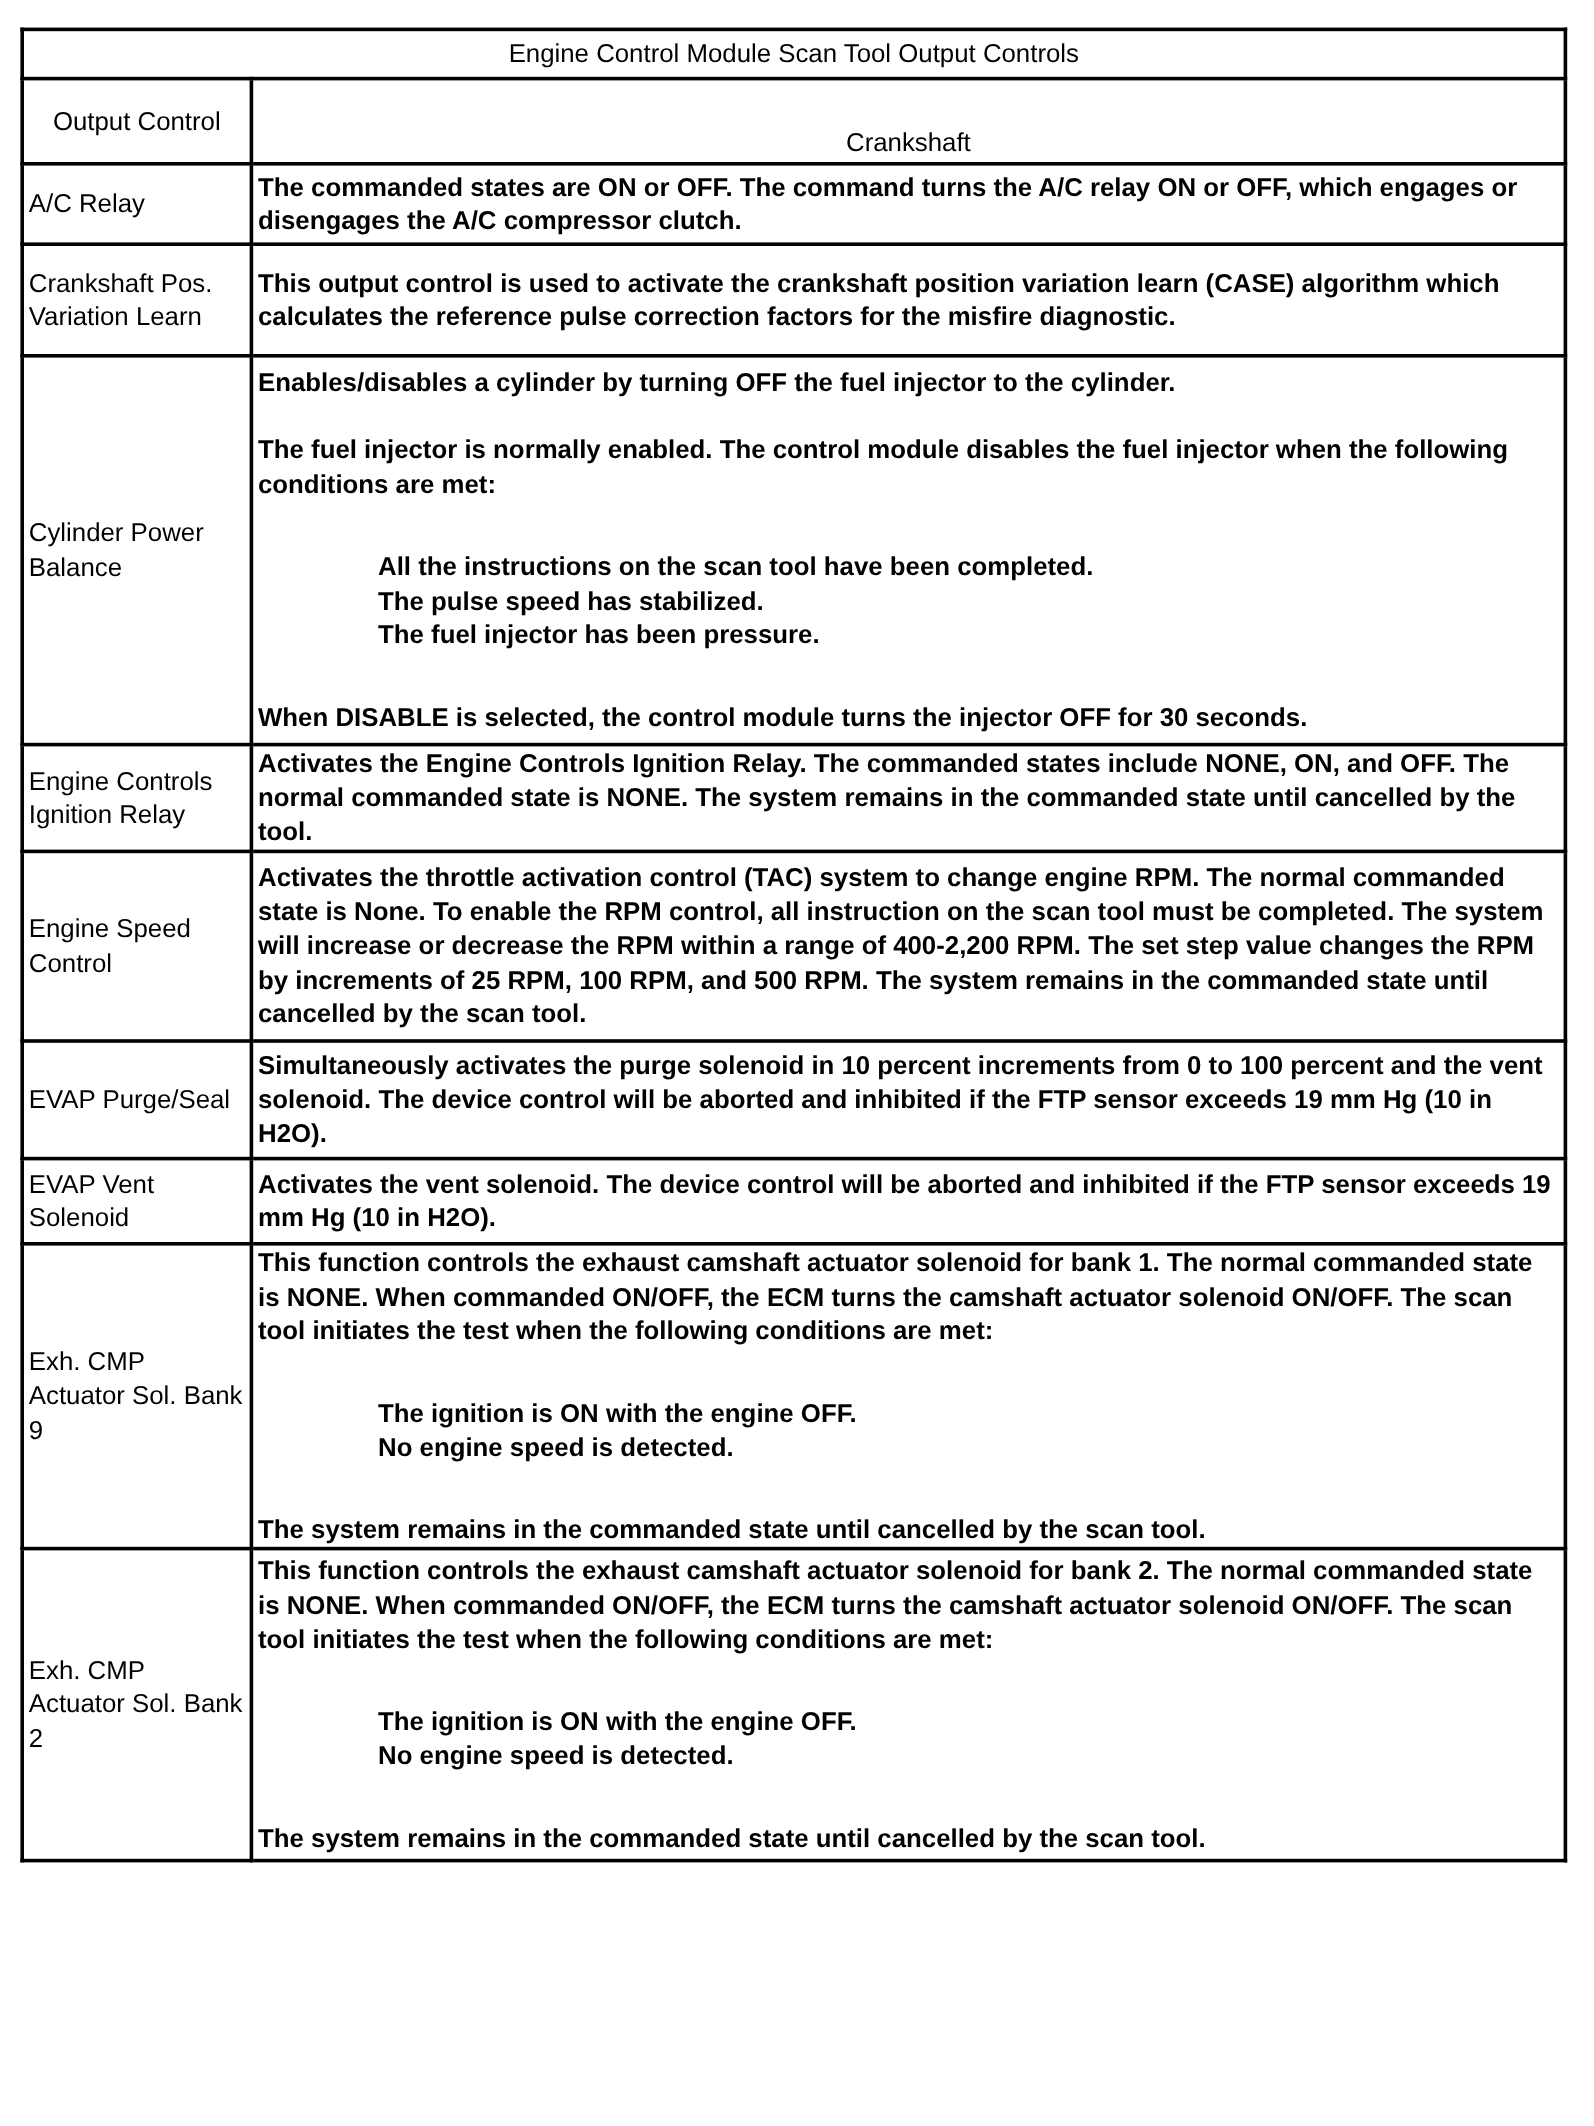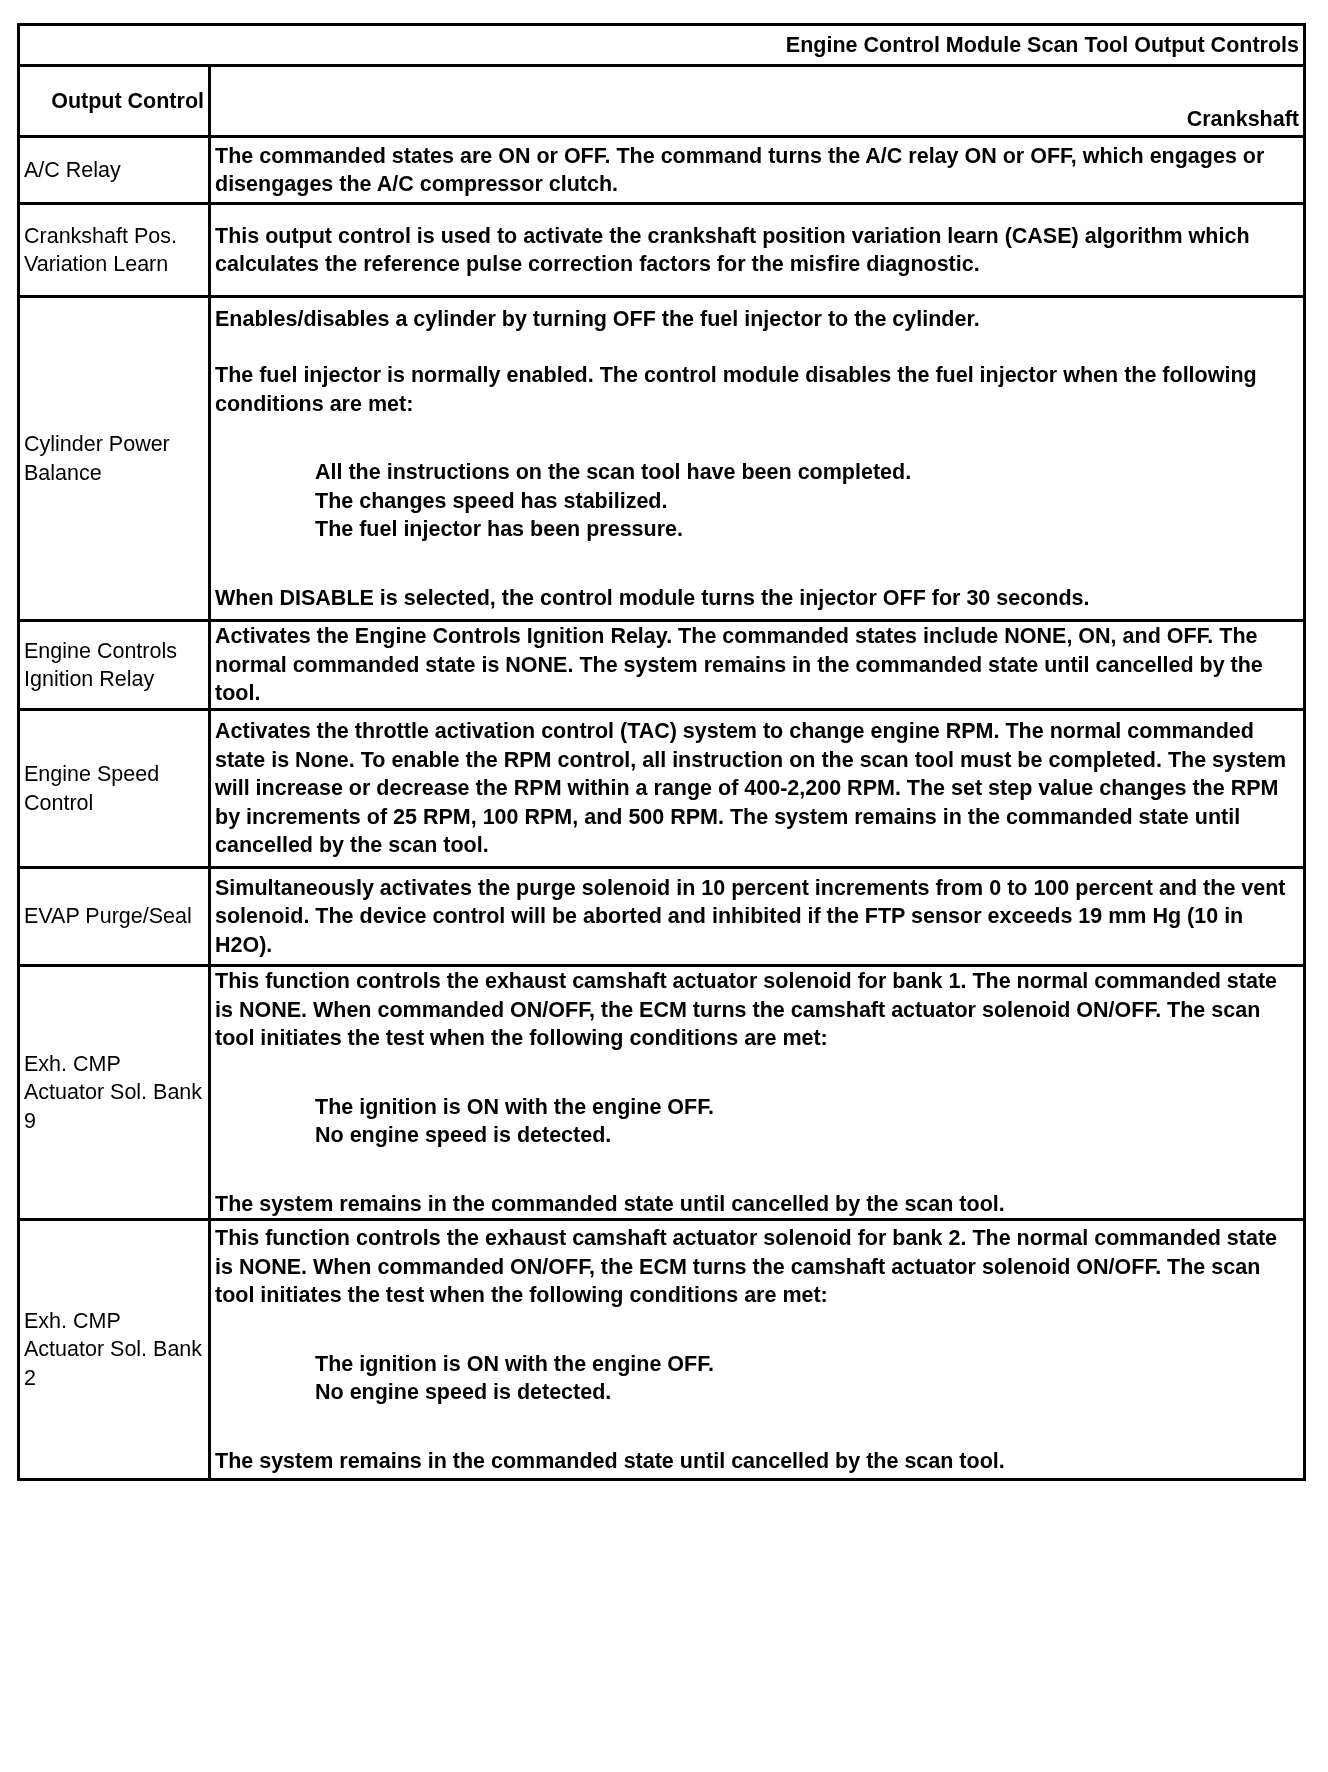--- a/index.html
+++ b/index.html
@@ -3,21 +3,21 @@
 <meta charset="utf-8">
 <style>
   html, body { margin: 0; padding: 0; background: #ffffff; }
   body { width: 1328px; height: 1772px; position: relative; overflow: hidden;
          font-family: "Liberation Sans", sans-serif; color: #000; }
   table.doc { position: absolute; left: 17px; top: 23px; width: 1289px;
               border-collapse: collapse; table-layout: fixed; }
   table.doc td, table.doc th { border: 3px solid #000; padding: 0 4px 0 4px;
               vertical-align: middle; text-align: left; font-size: 21.5px; line-height: 28.5px;
               font-weight: normal; }
-  table.doc th { font-weight: bold; text-align: right; }
+  table.doc th { font-weight: normal; text-align: center; }
   col.c1 { width: 191px; }
   .title-cell { height: 38px; font-size: 21.5px; }
   .head1 { height: 66px; line-height: 28px; margin-left: 28px; }
   .head2 { height: 66px; vertical-align: bottom !important; padding-bottom: 2px !important; }
   .para { display: block; font-weight: bold; }
   .indent { padding-left: 100px; }
   .gap { height: 28px; }
   .gap2 { height: 40px; }
   tr.r-ac td { height: 64px; }
   tr.r-crank td { height: 90px; }
@@ -65,21 +65,21 @@
   </tr>
 
   <tr class="r-cyl">
     <td>Cylinder Power Balance</td>
     <td class="desc">
       <span class="para">Enables/disables a cylinder by turning OFF the fuel injector to the cylinder.</span>
       <span class="para gap"></span>
       <span class="para">The fuel injector is normally enabled. The control module disables the fuel injector when the following conditions are met:</span>
       <span class="para gap2"></span>
       <span class="para indent">All the instructions on the scan tool have been completed.</span>
-      <span class="para indent">The changes speed has stabilized.</span>
+      <span class="para indent">The pulse speed has stabilized.</span>
       <span class="para indent">The fuel injector has been pressure.</span>
       <span class="para gap2"></span>
       <span class="para">When DISABLE is selected, the control module turns the injector OFF for 30 seconds.</span>
     </td>
   </tr>
 
   <tr class="r-ecir">
     <td>Engine Controls Ignition Relay</td>
     <td class="desc mid">
       <span class="para">Activates the Engine Controls Ignition Relay. The commanded states include NONE, ON, and OFF. The normal commanded state is NONE. The system remains in the commanded state until cancelled by the tool.</span>
@@ -95,20 +95,26 @@
 
   <tr class="r-ps">
     <td>EVAP Purge/Seal</td>
     <td class="desc mid">
       <span class="para">Simultaneously activates the purge solenoid in 10 percent increments from 0 to 100 percent and the vent solenoid. The device control will be aborted and inhibited if the FTP sensor exceeds 19 mm Hg (10 in H2O).</span>
     </td>
   </tr>
 
 
 
+  <tr class="r-vent">
+    <td>EVAP Vent Solenoid</td>
+    <td class="desc mid">
+      <span class="para">Activates the vent solenoid. The device control will be aborted and inhibited if the FTP sensor exceeds 19 mm Hg (10 in H2O).</span>
+    </td>
+  </tr>
 
   <tr class="r-b1">
     <td>Exh. CMP Actuator Sol. Bank 9</td>
     <td class="desc">
       <span class="para">This function controls the exhaust camshaft actuator solenoid for bank 1. The normal commanded state is NONE. When commanded ON/OFF, the ECM turns the camshaft actuator solenoid ON/OFF. The scan tool initiates the test when the following conditions are met:</span>
       <span class="para gap2"></span>
       <span class="para indent">The ignition is ON with the engine OFF.</span>
       <span class="para indent">No engine speed is detected.</span>
       <span class="para gap2"></span>
       <span class="para">The system remains in the commanded state until cancelled by the scan tool.</span>

